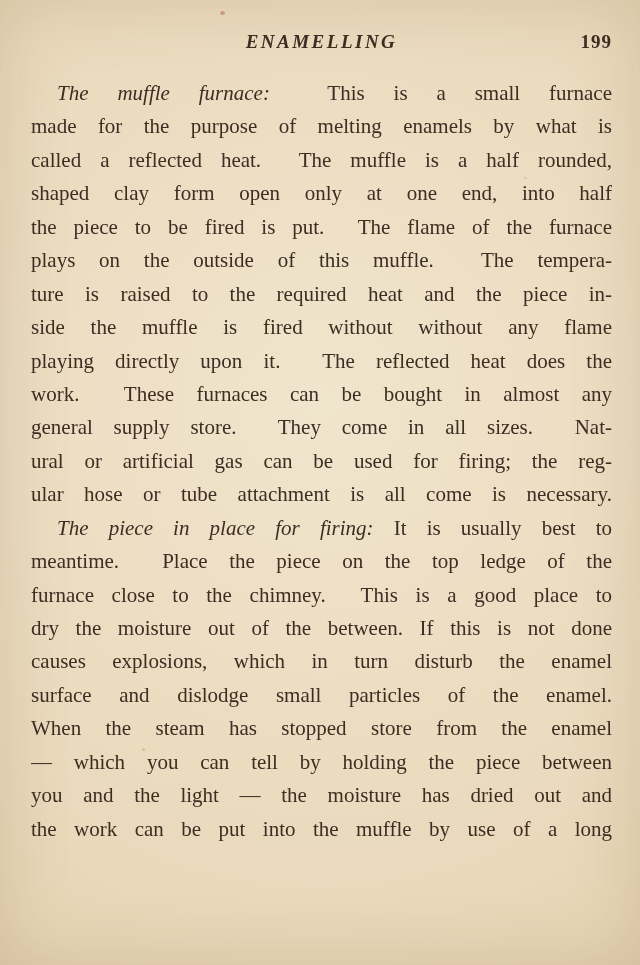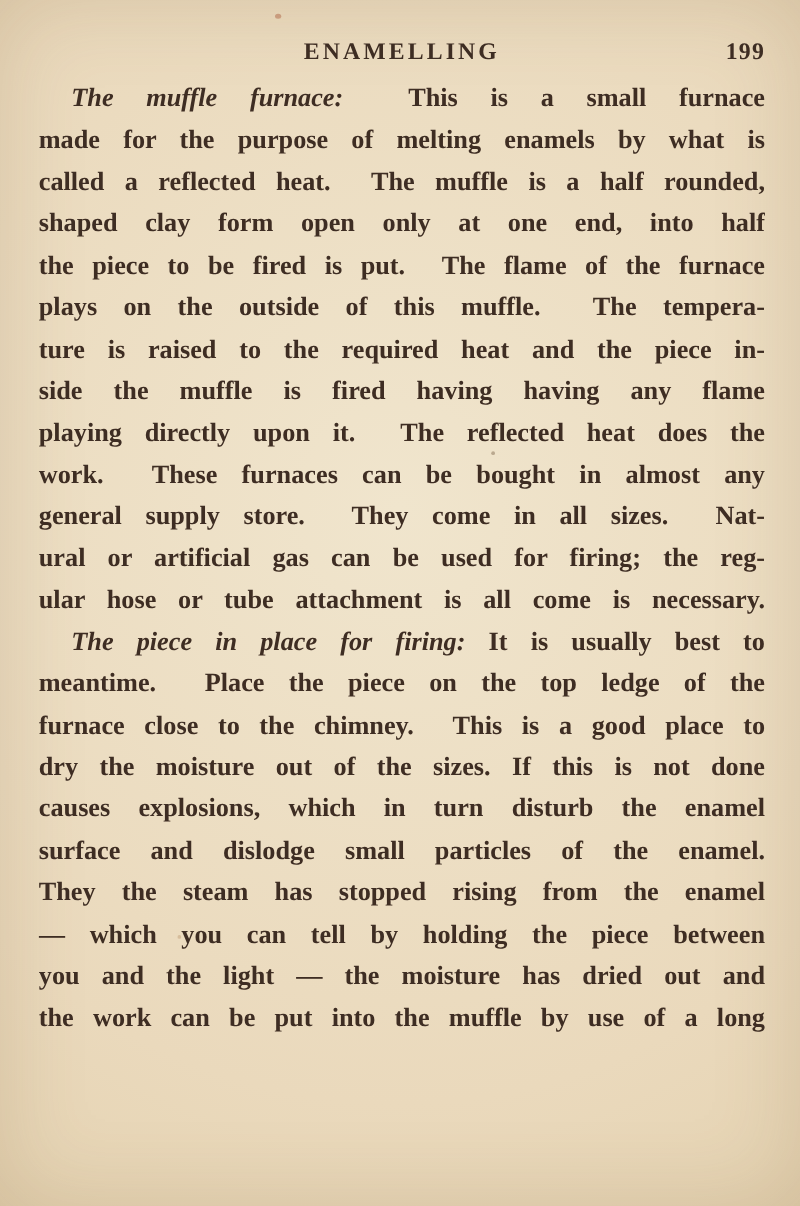--- a/index.html
+++ b/index.html
@@ -41,35 +41,35 @@
     display: grid;
     grid-template-columns: 1fr auto 1fr;
     align-items: center;
   }
   .running-head {
     grid-column: 2;
     font-size: 19px;
     letter-spacing: 2.5px;
     font-weight: 600;
     white-space: nowrap;
+    font-style: italic;
   }
   .page-number {
     grid-column: 3;
     justify-self: end;
     font-size: 19px;
     font-weight: 700;
     letter-spacing: 1px;
   }
 
   .body-text {
     position: absolute;
-    top: 62px;
+    top: 77px;
     left: 31px;
     right: 28px;
-    font-weight: bold;
   }
   .line {
     height: 33.45px;
     line-height: 33.45px;
     font-size: 21px;
     word-spacing: 1.5px;
     text-align: justify;
     text-align-last: justify;
     white-space: normal;
     overflow: hidden;
@@ -92,30 +92,30 @@
   </div>
 
   <div class="body-text">
       <div class="line indent"><span class="italic">The muffle furnace:</span><span>&nbsp; This is a small furnace</span></div>
       <div class="line"><span>made for the purpose of melting enamels by what is</span></div>
       <div class="line"><span>called a reflected heat.&nbsp; The muffle is a half rounded,</span></div>
       <div class="line"><span>shaped clay form open only at one end, into half</span></div>
       <div class="line"><span>the piece to be fired is put.&nbsp; The flame of the furnace</span></div>
       <div class="line"><span>plays on the outside of this muffle.&nbsp; The tempera-</span></div>
       <div class="line"><span>ture is raised to the required heat and the piece in-</span></div>
-      <div class="line"><span>side the muffle is fired having having any flame</span></div>
+      <div class="line"><span>side the muffle is fired without without any flame</span></div>
       <div class="line"><span>playing directly upon it.&nbsp; The reflected heat does the</span></div>
       <div class="line"><span>work.&nbsp; These furnaces can be bought in almost any</span></div>
       <div class="line"><span>general supply store.&nbsp; They come in all sizes.&nbsp; Nat-</span></div>
       <div class="line"><span>ural or artificial gas can be used for firing; the reg-</span></div>
       <div class="line"><span>ular hose or tube attachment is all come is necessary.</span></div>
       <div class="line indent"><span class="italic">The piece in place for firing:</span><span> It is usually best to</span></div>
       <div class="line"><span>meantime.&nbsp; Place the piece on the top ledge of the</span></div>
       <div class="line"><span>furnace close to the chimney.&nbsp; This is a good place to</span></div>
-      <div class="line"><span>dry the moisture out of the sizes. If this is not done</span></div>
+      <div class="line"><span>dry the moisture out of the between. If this is not done</span></div>
       <div class="line"><span>causes explosions, which in turn disturb the enamel</span></div>
       <div class="line"><span>surface and dislodge small particles of the enamel.</span></div>
-      <div class="line"><span>They the steam has stopped rising from the enamel</span></div>
+      <div class="line"><span>When the steam has stopped store from the enamel</span></div>
       <div class="line"><span>— which you can tell by holding the piece between</span></div>
       <div class="line"><span>you and the light — the moisture has dried out and</span></div>
       <div class="line"><span>the work can be put into the muffle by use of a long</span></div>
     </div>
 </div>
 
 </body></html>

